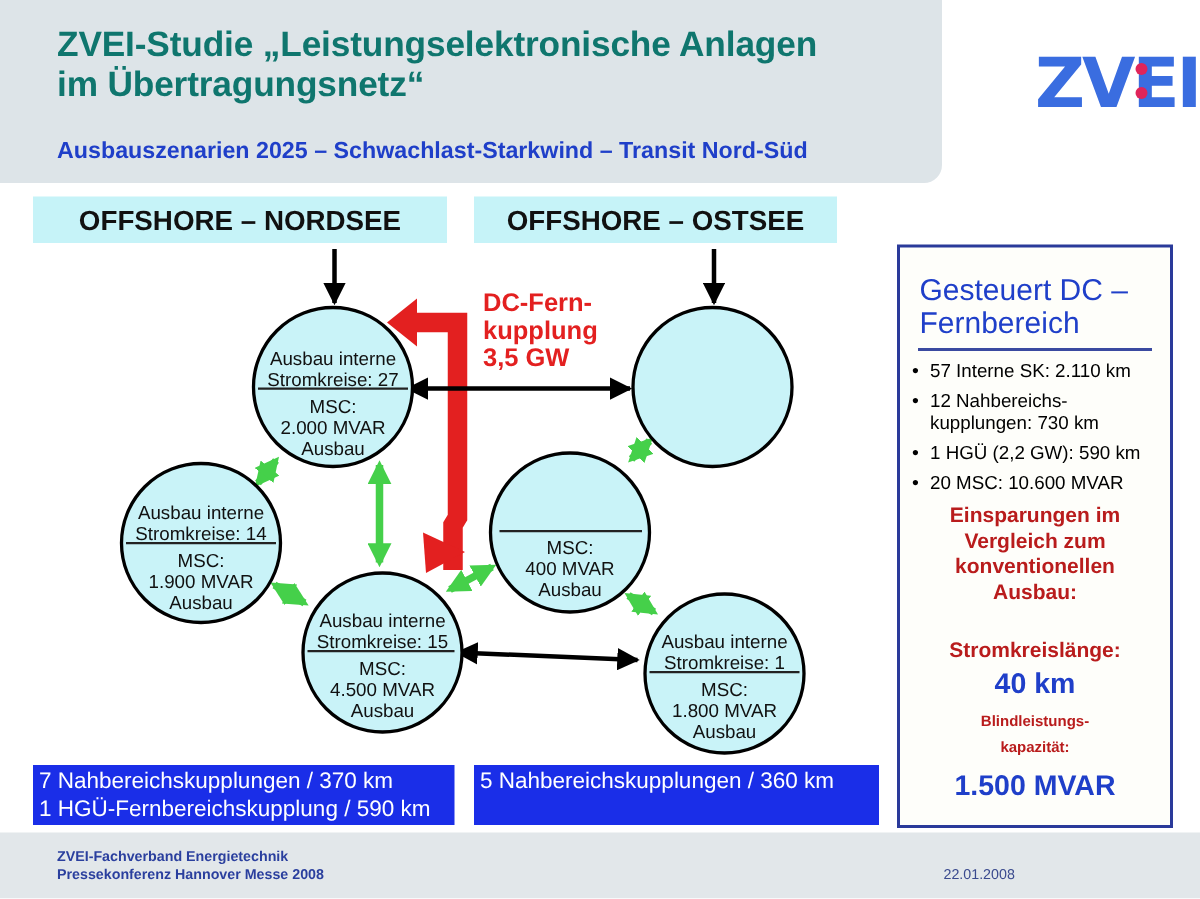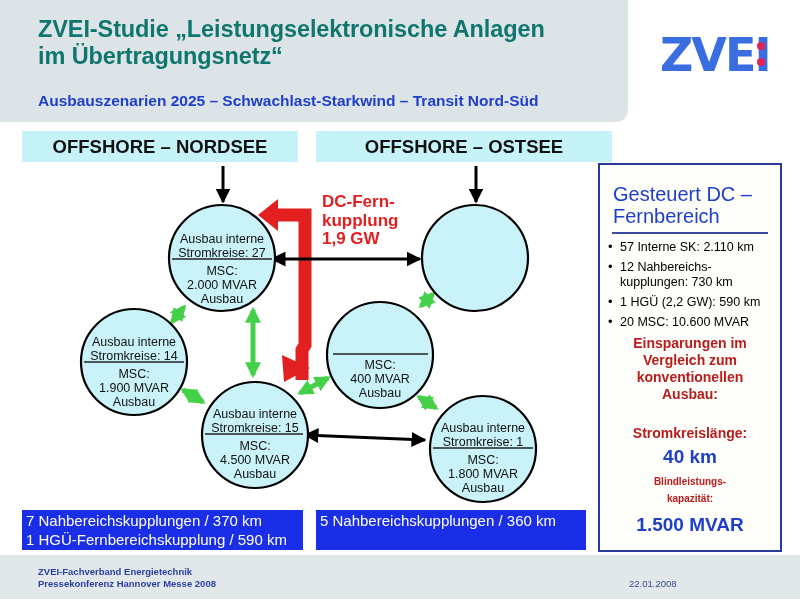--- a/index.html
+++ b/index.html
@@ -1,20 +1,20 @@
 <!DOCTYPE html>
 <html><head>
 <meta charset="utf-8">
 <style>
   html, body { margin:0; padding:0; }
   body { width:800px; height:599px; position:relative; overflow:hidden; background:#ffffff; font-family:"Liberation Sans", sans-serif; }
   .header-band { position:absolute; left:0; top:0; width:628px; height:122px; background:#dde4e8; border-bottom-right-radius:12px; }
   .title { position:absolute; left:38px; top:16px; font-size:23.5px; font-weight:bold; color:#0f766e; line-height:27px; white-space:pre-line; letter-spacing:-0.1px; }
   .subtitle { position:absolute; left:38px; top:92px; font-size:15.5px; font-weight:bold; color:#1f3fc9; }
-  .logo { position:absolute; left:660px; top:28px; font-size:46px; font-weight:bold; color:#3a6de0; letter-spacing:-2px; font-family:"DejaVu Sans", sans-serif; }
+  .logo { position:absolute; left:690px; top:28px; font-size:46px; font-weight:bold; color:#3a6de0; letter-spacing:-2px; font-family:"DejaVu Sans", sans-serif; }
   .logo-dots { position:absolute; left:757px; top:38px; width:8px; height:30px; }
   .logo-dots span { position:absolute; left:0; width:8px; height:8px; border-radius:50%; background:#e0245a; }
   .region-label { position:absolute; top:131px; height:31px; background:#c6f3f8; font-size:18.5px; font-weight:bold; color:#111; text-align:center; line-height:32px; }
   .diagram { position:absolute; left:0; top:0; }
   .node-text { position:absolute; text-align:center; font-size:12.5px; color:#111; line-height:14px; }
   .dc-label { position:absolute; left:322px; top:193px; font-size:17px; font-weight:bold; color:#e32020; line-height:18.5px; white-space:pre-line; }
   .bottom-box { position:absolute; top:510px; height:40px; background:#1a2ee8; color:#ffffff; font-size:15px; line-height:19px; padding:1px 4px; box-sizing:border-box; white-space:pre-line; }
   .side-panel { position:absolute; left:598px; top:163px; width:184px; height:389px; border:2px solid #2a3a9a; box-sizing:border-box; background:#fefefa; }
   .side-title { position:absolute; left:13px; top:18px; font-size:20px; font-weight:normal; color:#1f3fc9; line-height:22px; white-space:pre-line; }
   .side-rule { position:absolute; left:12px; top:67px; width:156px; height:2px; background:#3a4aa0; }
@@ -33,21 +33,21 @@
 <div class="title">ZVEI-Studie „Leistungselektronische Anlagen
 im Übertragungsnetz“</div>
 <div class="subtitle">Ausbauszenarien 2025 – Schwachlast-Starkwind – Transit Nord-Süd</div>
 <div class="logo">ZVEI</div>
 <div class="logo-dots">
     <span style="top:4px"></span>
     <span style="top:20px"></span>
   </div>
 
 <div class="region-label" style="left:22px;width:276px;">OFFSHORE – NORDSEE</div>
-<div class="region-label" style="left:316px;width:296px;">OFFSHORE – OSTSEE</div>
+<div class="region-label" style="left:316px;width:242px;">OFFSHORE – OSTSEE</div>
 
 <svg class="diagram" width="800" height="599">
   <defs>
     <marker id="blk" viewBox="0 0 10 10" refX="9" refY="5" markerWidth="5" markerHeight="5" orient="auto-start-reverse">
       <path d="M0,0 L10,5 L0,10 z" fill="#000"></path>
     </marker>
     <marker id="grn" viewBox="0 0 10 10" refX="8" refY="5" markerWidth="3.2" markerHeight="3.2" orient="auto-start-reverse">
       <path d="M0,0 L10,5 L0,10 z" fill="#45d04a"></path>
     </marker>
   </defs>
@@ -123,21 +123,21 @@
 <div class="node-text" style="left:433px;top:421px;width:100px;">
   <div>Ausbau interne</div>
     <div>Stromkreise: 1</div>
   <div style="margin-top:4px">MSC:</div>
     <div>1.800 MVAR</div>
     <div>Ausbau</div>
 </div>
 
 <div class="dc-label">DC-Fern-
 kupplung
-1,9 GW</div>
+3,5 GW</div>
 
 <div class="bottom-box" style="left:22px;width:281px;">7 Nahbereichskupplungen / 370 km
 1 HGÜ-Fernbereichskupplung / 590 km</div>
 <div class="bottom-box" style="left:316px;width:270px;">5 Nahbereichskupplungen / 360 km</div>
 
 <div class="side-panel">
   <div class="side-title">Gesteuert DC –
 Fernbereich</div>
   <div class="side-rule"></div>
   <ul class="bullets">

